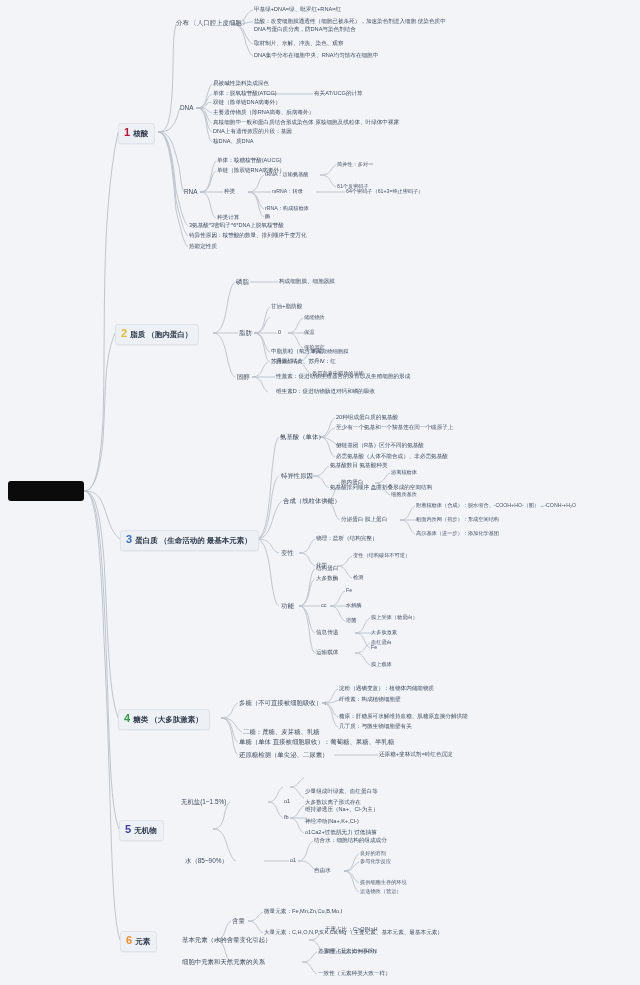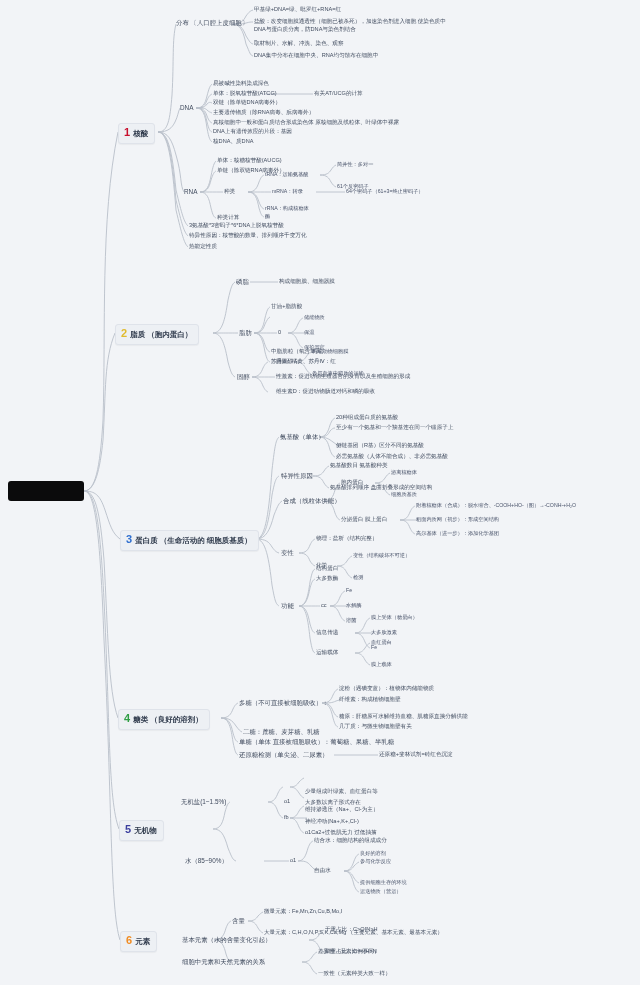--- a/index.html
+++ b/index.html
@@ -309,21 +309,21 @@
 
   <div class="node l2" style="left:237px; top:373px;">固醇</div>
   <div class="node l3" style="left:276px; top:358px;">胆固醇</div>
   <div class="node l4" style="left:312px; top:348px;">构成动物细胞膜</div>
   <div class="node l4" style="left:312px; top:370px;">参与血液中脂质的运输</div>
   <div class="node l3" style="left:276px; top:373px;">性激素：促进动物生殖器官的发育以及生殖细胞的形成</div>
   <div class="node l3" style="left:276px; top:388px;">维生素D：促进动物肠道对钙和磷的吸收</div>
 
   <div class="node chip" style="left:120px; top:530px;">
     <span class="num" style="color:#2f6fd0">3</span>
-    <span class="cap">蛋白质 （生命活动的 细胞质基质）</span>
+    <span class="cap">蛋白质 （生命活动的 最基本元素）</span>
   </div>
 
   <div class="node l2" style="left:280px; top:433px;">氨基酸（单体）</div>
   <div class="node l3" style="left:336px; top:414px;">20种组成蛋白质的氨基酸</div>
   <div class="node l3" style="left:336px; top:424px;">至少有一个氨基和一个羧基连在同一个碳原子上</div>
   <div class="node l3" style="left:336px; top:442px;">侧链基团（R基）区分不同的氨基酸</div>
   <div class="node l3" style="left:336px; top:453px;">必需氨基酸（人体不能合成）、非必需氨基酸</div>
 
   <div class="node l2" style="left:281px; top:472px;">特异性原因</div>
   <div class="node l3" style="left:330px; top:462px;">氨基酸数目 氨基酸种类</div>
@@ -354,21 +354,21 @@
   <div class="node l3" style="left:316px; top:629px;">信息传递</div>
   <div class="node l4" style="left:371px; top:614px;">膜上受体（糖蛋白）</div>
   <div class="node l4" style="left:371px; top:629px;">大多肽激素</div>
   <div class="node l4" style="left:371px; top:644px;">Fe</div>
   <div class="node l3" style="left:316px; top:649px;">运输载体</div>
   <div class="node l4" style="left:371px; top:639px;">血红蛋白</div>
   <div class="node l4" style="left:371px; top:661px;">膜上载体</div>
 
   <div class="node chip" style="left:118px; top:709px;">
     <span class="num" style="color:#2f9e44">4</span>
-    <span class="cap">糖类 （良好的溶剂）</span>
+    <span class="cap">糖类 （大多肽激素）</span>
   </div>
 
   <div class="node l2" style="left:239px; top:699px;">多糖（不可直接被细胞吸收）：</div>
   <div class="node l3" style="left:339px; top:685px;">淀粉（遇碘变蓝）：植物体内储能物质</div>
   <div class="node l3" style="left:339px; top:696px;">纤维素：构成植物细胞壁</div>
   <div class="node l3" style="left:339px; top:713px;">糖原：肝糖原可水解维持血糖、肌糖原直接分解供能</div>
   <div class="node l3" style="left:339px; top:723px;">几丁质：与微生物细胞壁有关</div>
   <div class="node l2" style="left:243px; top:728px;">二糖：蔗糖、麦芽糖、乳糖</div>
   <div class="node l2" style="left:239px; top:738px;">单糖（单体 直接被细胞吸收）：葡萄糖、果糖、半乳糖</div>
   <div class="node l2" style="left:239px; top:751px;">还原糖检测（单尖泌、二尿素）</div>

